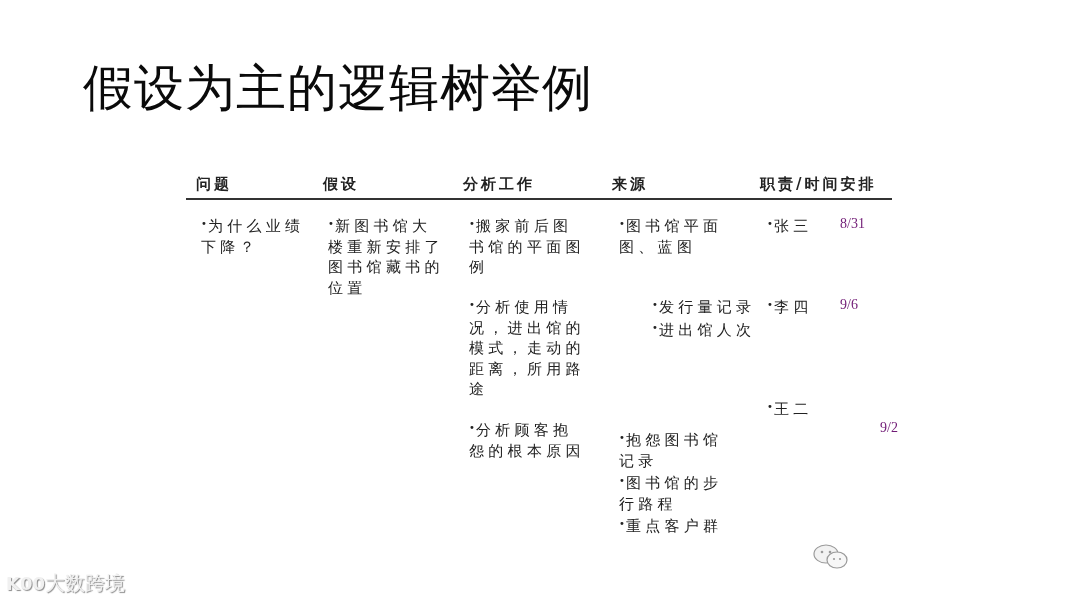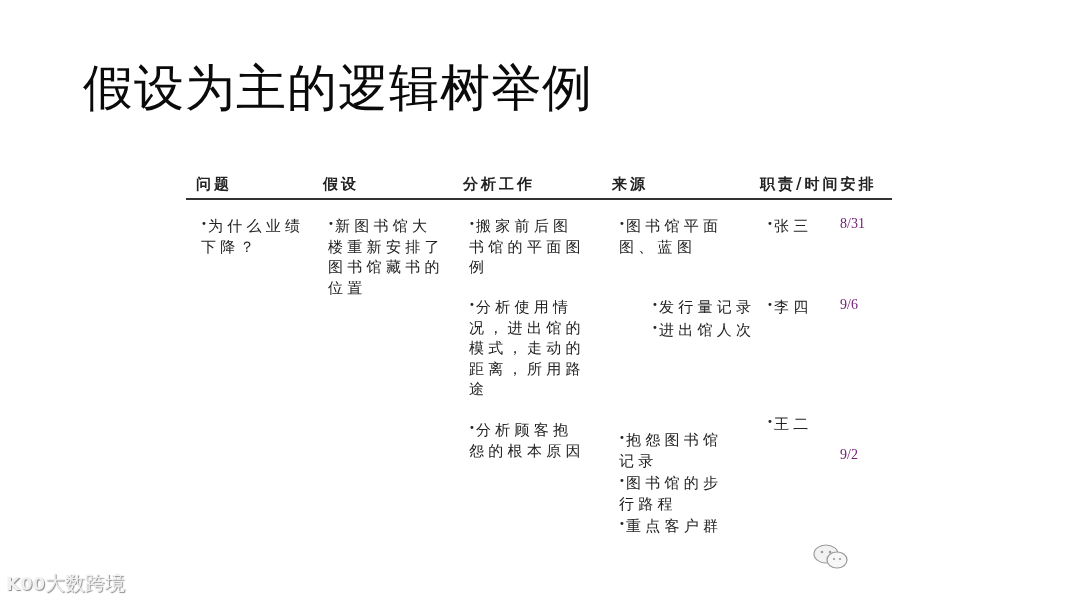--- a/index.html
+++ b/index.html
@@ -98,24 +98,24 @@
   <span class="para"><span class="bullet">•</span><span>分析顾客抱</span></span>
   <span class="para">怨的根本原因</span>
 </div>
 <div class="cell" style="left:619px; top:428px;">
   <span class="para"><span class="bullet">•</span><span>抱怨图书馆</span></span>
   <span class="para">记录</span>
   <span class="para"><span class="bullet">•</span><span>图书馆的步</span></span>
   <span class="para">行路程</span>
   <span class="para"><span class="bullet">•</span><span>重点客户群</span></span>
 </div>
-<div class="cell" style="left:767px; top:412px;">
+<div class="cell" style="left:767px; top:397px;">
   <span class="bullet">•</span><span>王二</span>
 </div>
-<div class="date" style="left:840px; top:420px;margin-top:27px;">9/2</div>
+<div class="date" style="left:880px; top:420px;">9/2</div>
 
 <div class="wm-right">
   <span style="margin-right:6px; display:inline-block;">
     <svg width="38" height="30" viewBox="0 0 38 30">
       <ellipse cx="14" cy="12" rx="12" ry="9" fill="#f2f2f2" stroke="#9a9a9a" stroke-width="1.2"></ellipse>
       <ellipse cx="25" cy="18" rx="10" ry="8" fill="#f7f7f7" stroke="#9a9a9a" stroke-width="1.2"></ellipse>
       <circle cx="10" cy="10" r="1.3" fill="#9a9a9a"></circle>
         <circle cx="18" cy="10" r="1.3" fill="#9a9a9a"></circle>
       <circle cx="22" cy="17" r="1.1" fill="#9a9a9a"></circle>
         <circle cx="28" cy="17" r="1.1" fill="#9a9a9a"></circle>

